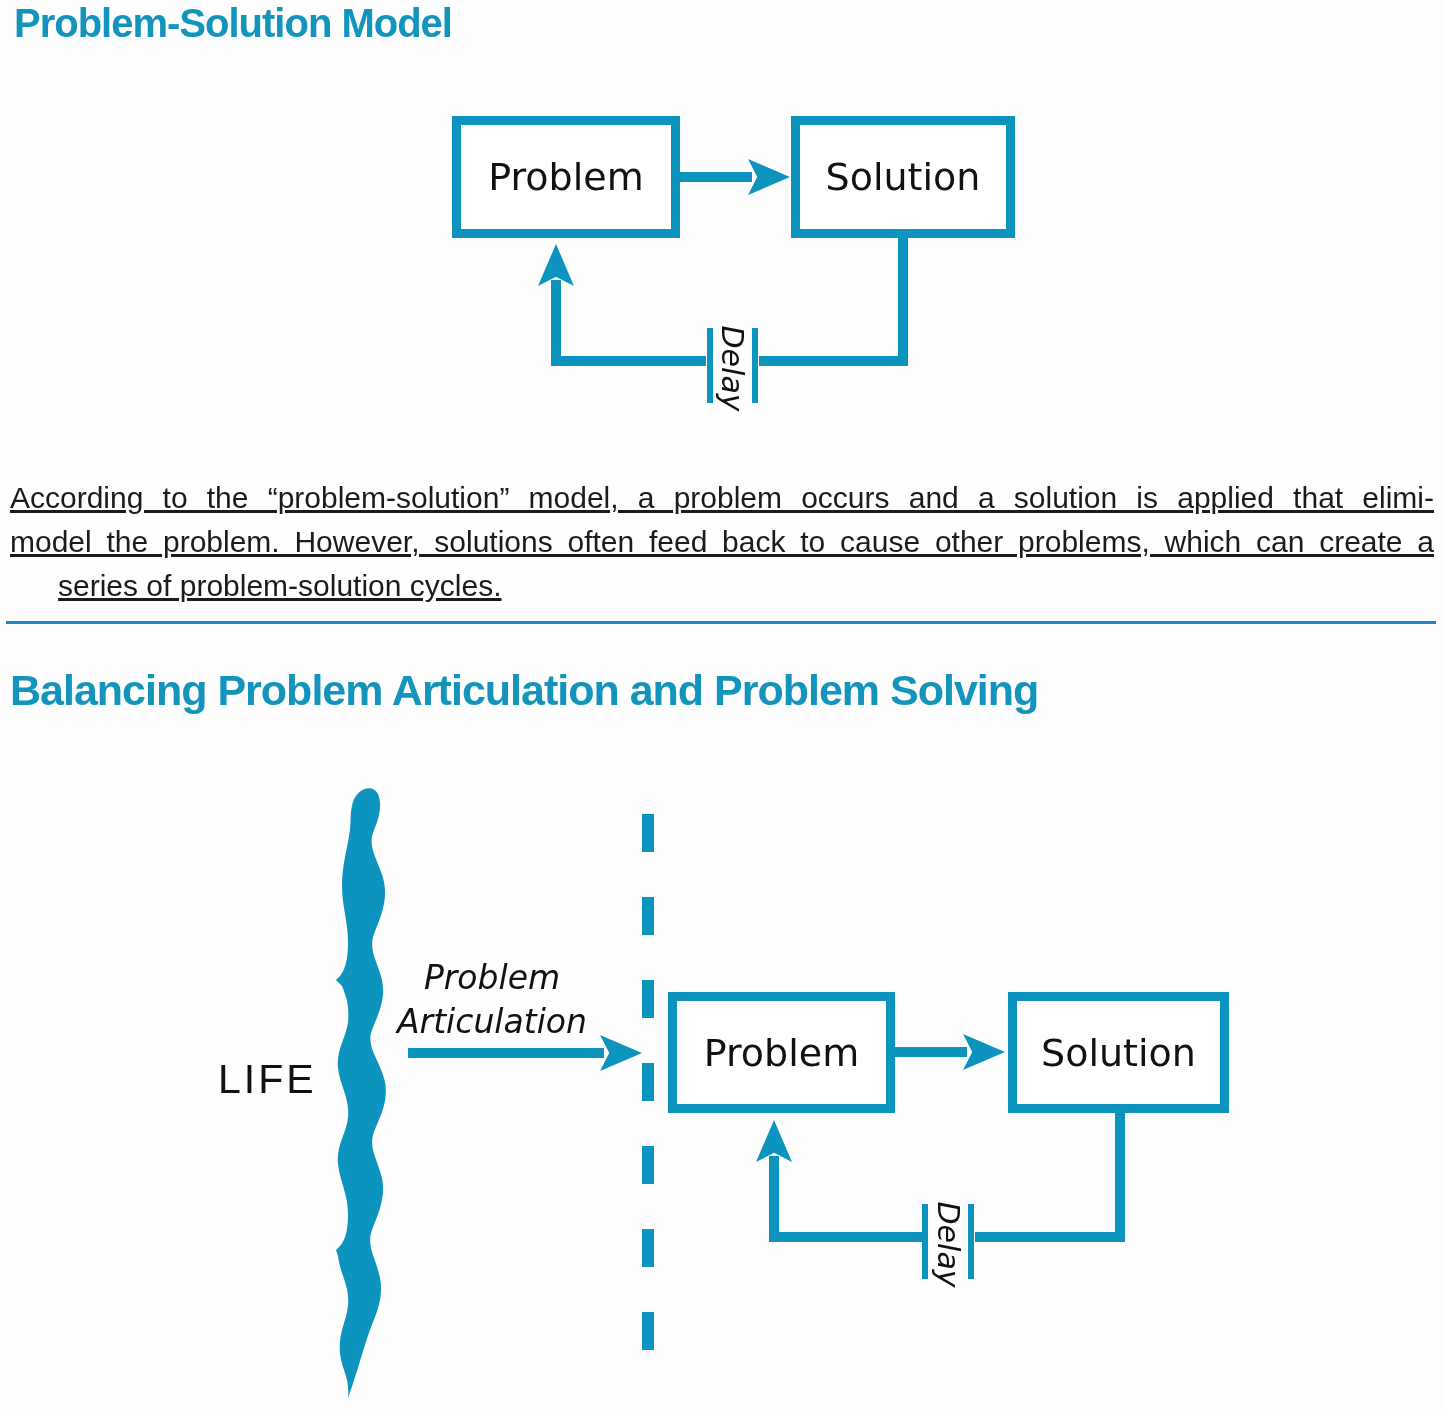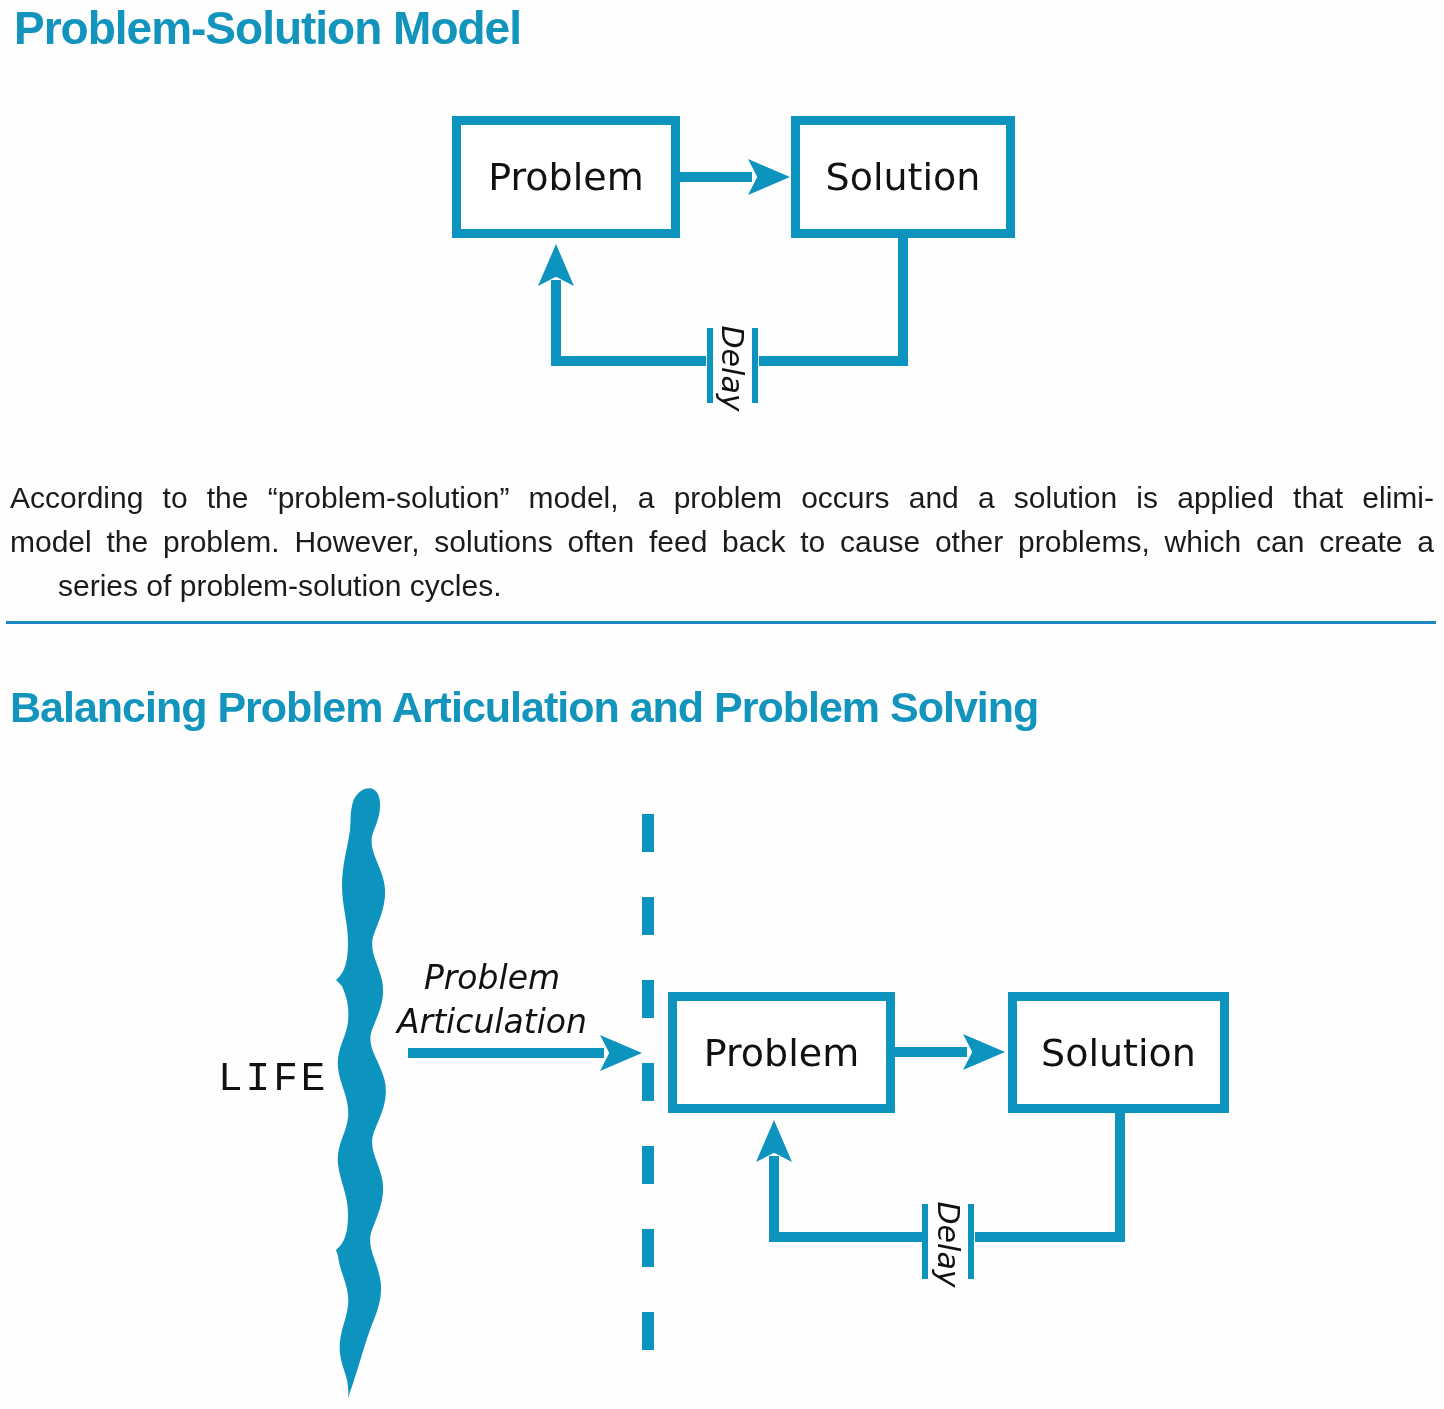--- a/index.html
+++ b/index.html
@@ -5,26 +5,26 @@
   html,body{margin:0;padding:0;background:#fff;}
   #root{
     position:relative;width:1444px;height:1409px;background:#fefeff;
     font-family:"Liberation Sans",sans-serif;overflow:hidden;
   }
   
   .heading{
     position:absolute;font-weight:bold;color:var(--heading,#1294bd);
     letter-spacing:-1px;white-space:nowrap;
   }
-  #h1{left:14px;top:1px;font-size:46px;}
-  #h2{left:10px;top:683px;font-size:43px;}
+  #h1{left:14px;top:1px;font-size:40px;}
+  #h2{left:10px;top:666px;font-size:43px;}
   
   #para{position:absolute;left:10px;top:476px;width:1424px;color:#1b1b1b;
     font-size:30px;line-height:44px;}
-  .para-line{text-align:justify;text-align-last:justify;}
+  .para-line{text-align:justify;text-align-last:justify;text-decoration:underline;}
   .para-line.last{text-align:justify;text-align-last:left;margin-left:48px;}
   
   #divider{position:absolute;left:6px;top:621px;width:1430px;height:3px;
     background:var(--divider,#1a87c2);}
   
   .dbox{
     position:absolute;box-sizing:border-box;background:#fff;
     border:9px solid var(--accent,#0d94be);
     display:flex;align-items:center;justify-content:center;
   }
@@ -45,21 +45,21 @@
   .delay-wrap{
     position:absolute;width:75px;height:100px;
     display:flex;align-items:center;justify-content:center;overflow:visible;
   }
   .delay-text{
     transform:rotate(90deg);font-family:"DejaVu Sans",sans-serif;
     font-style:italic;font-size:30px;color:#111;white-space:nowrap;
   }
   
   #life{
-    position:absolute;left:218px;top:1056px;font-family:Liberation Mono, monospace;
+    position:absolute;left:218px;top:1056px;font-family:Liberation Sans, sans-serif;
     font-size:41px;color:#111;letter-spacing:3px;
   }
   #pa-label{
     position:absolute;left:372px;top:956px;width:240px;text-align:center;
     font-family:"DejaVu Sans",sans-serif;font-style:italic;font-size:33px;
     line-height:44px;color:#111;
   }
   #dash-line{
     position:absolute;left:642px;top:814px;width:12px;height:578px;
     background:repeating-linear-gradient(180deg,

